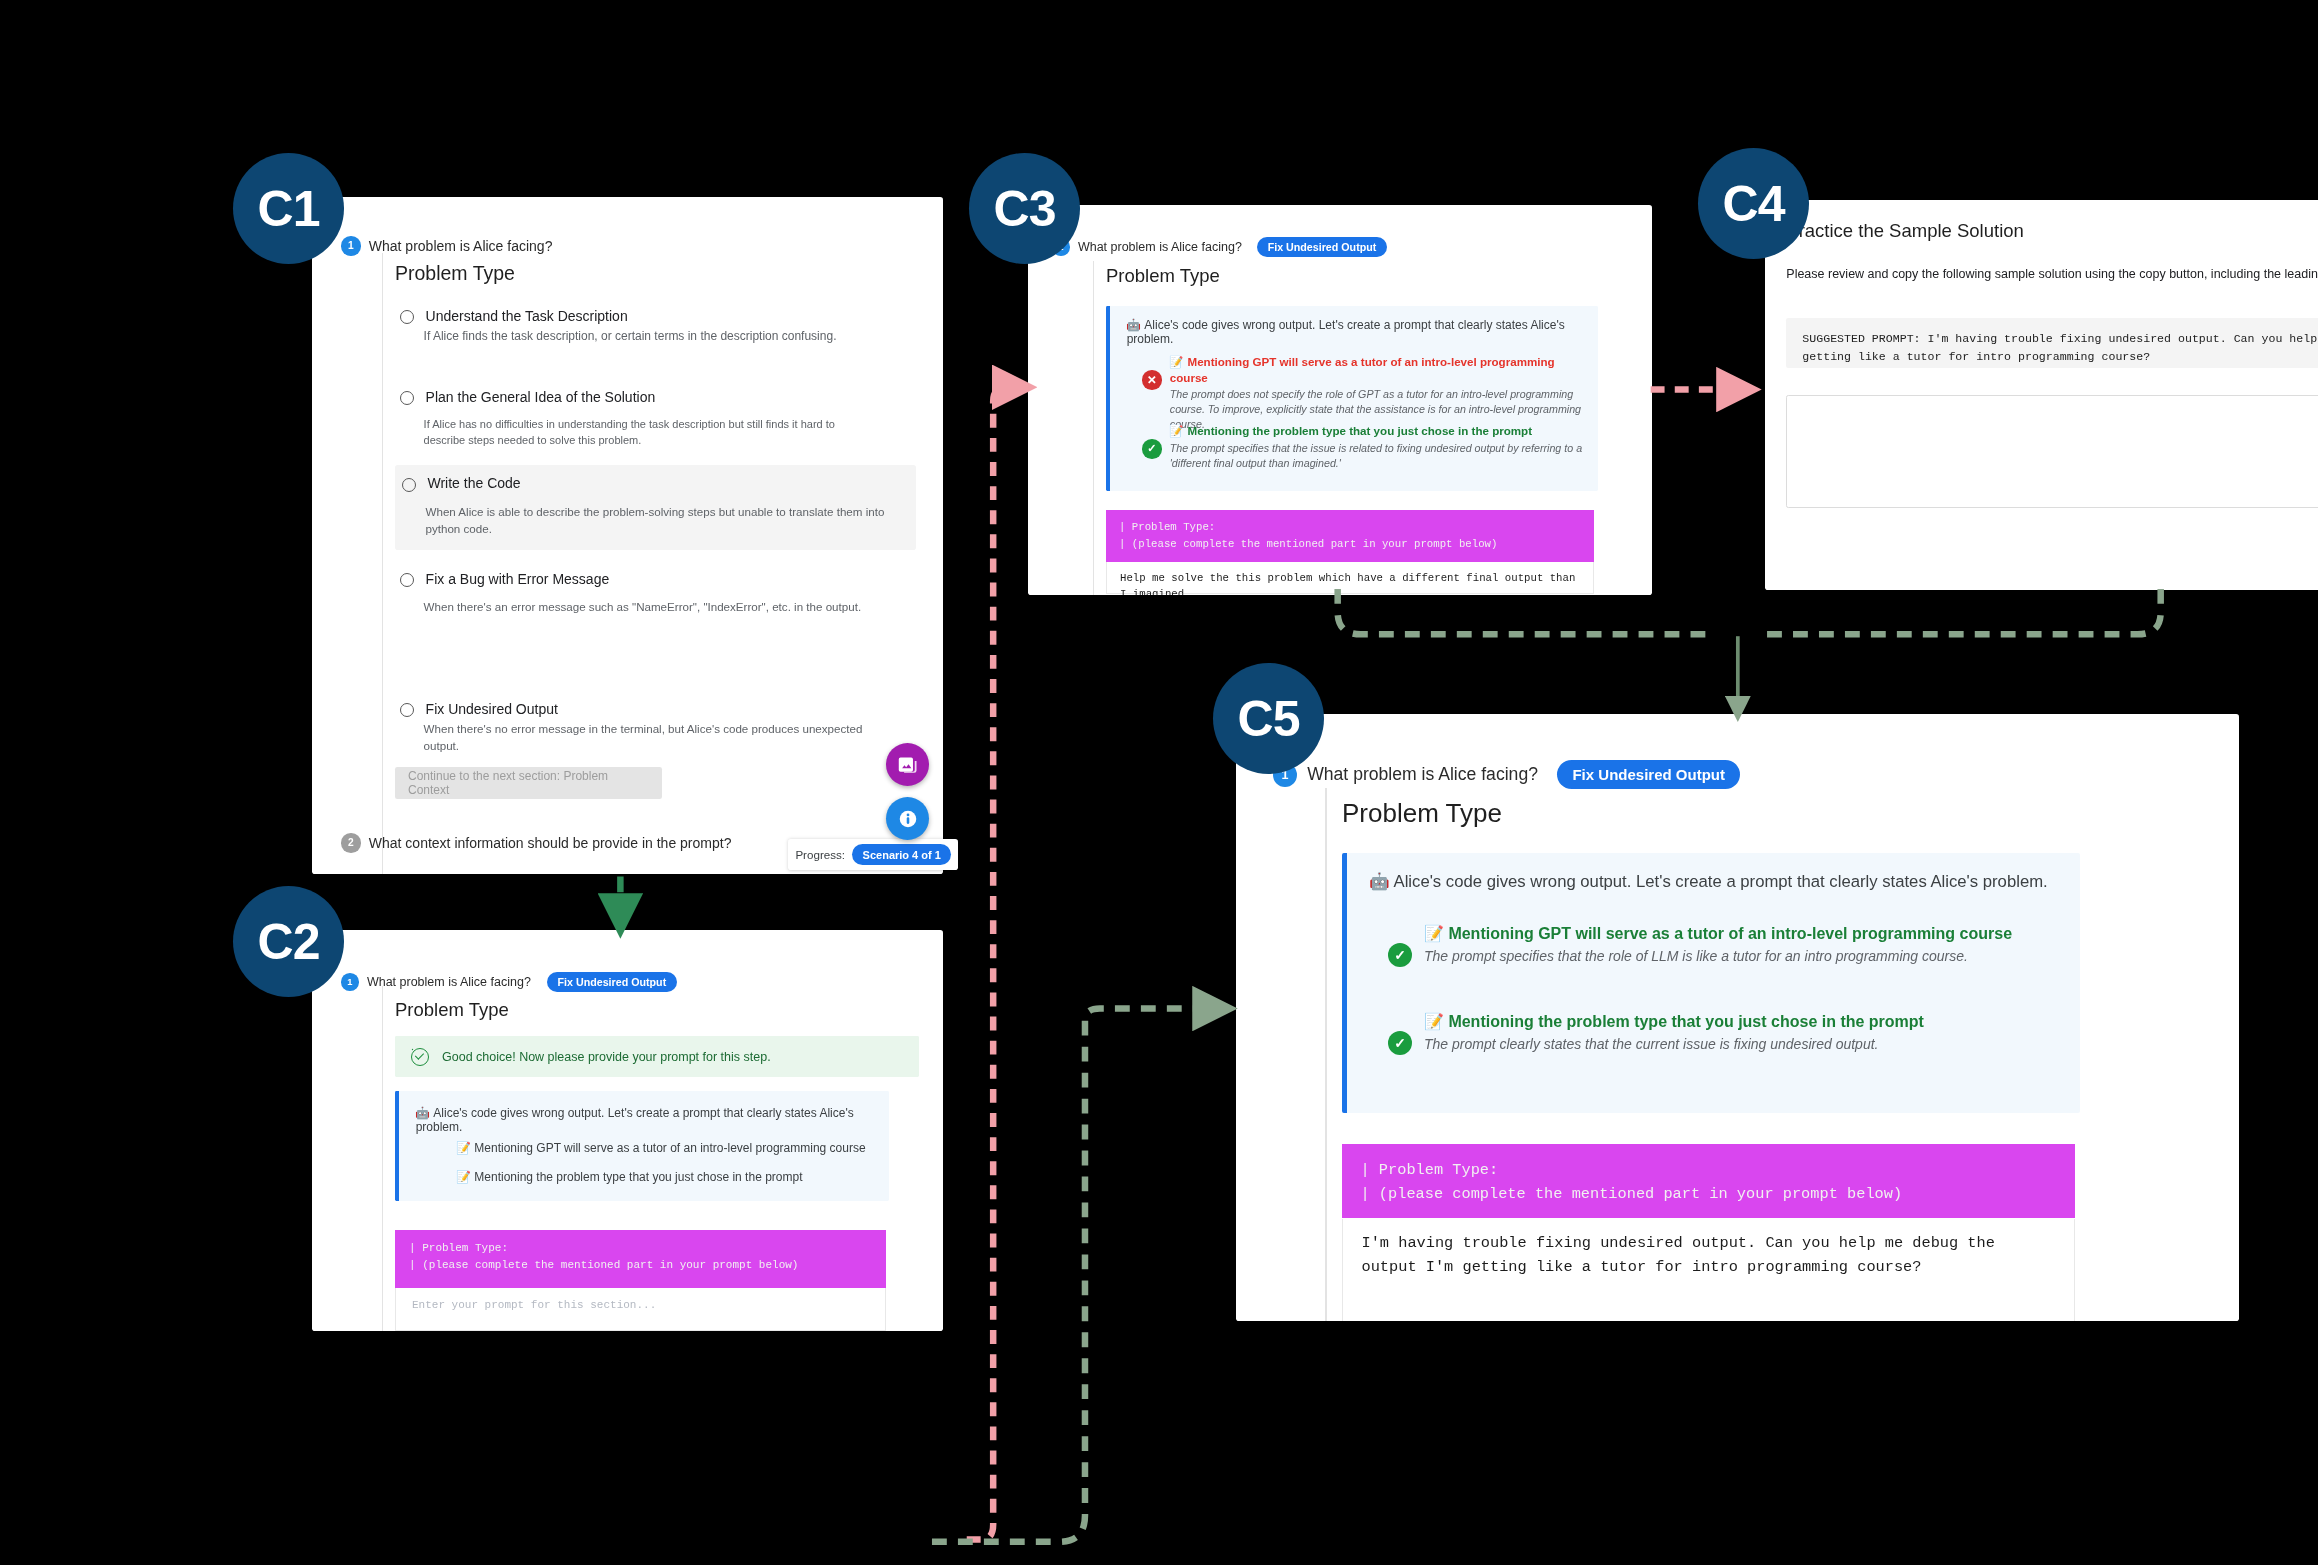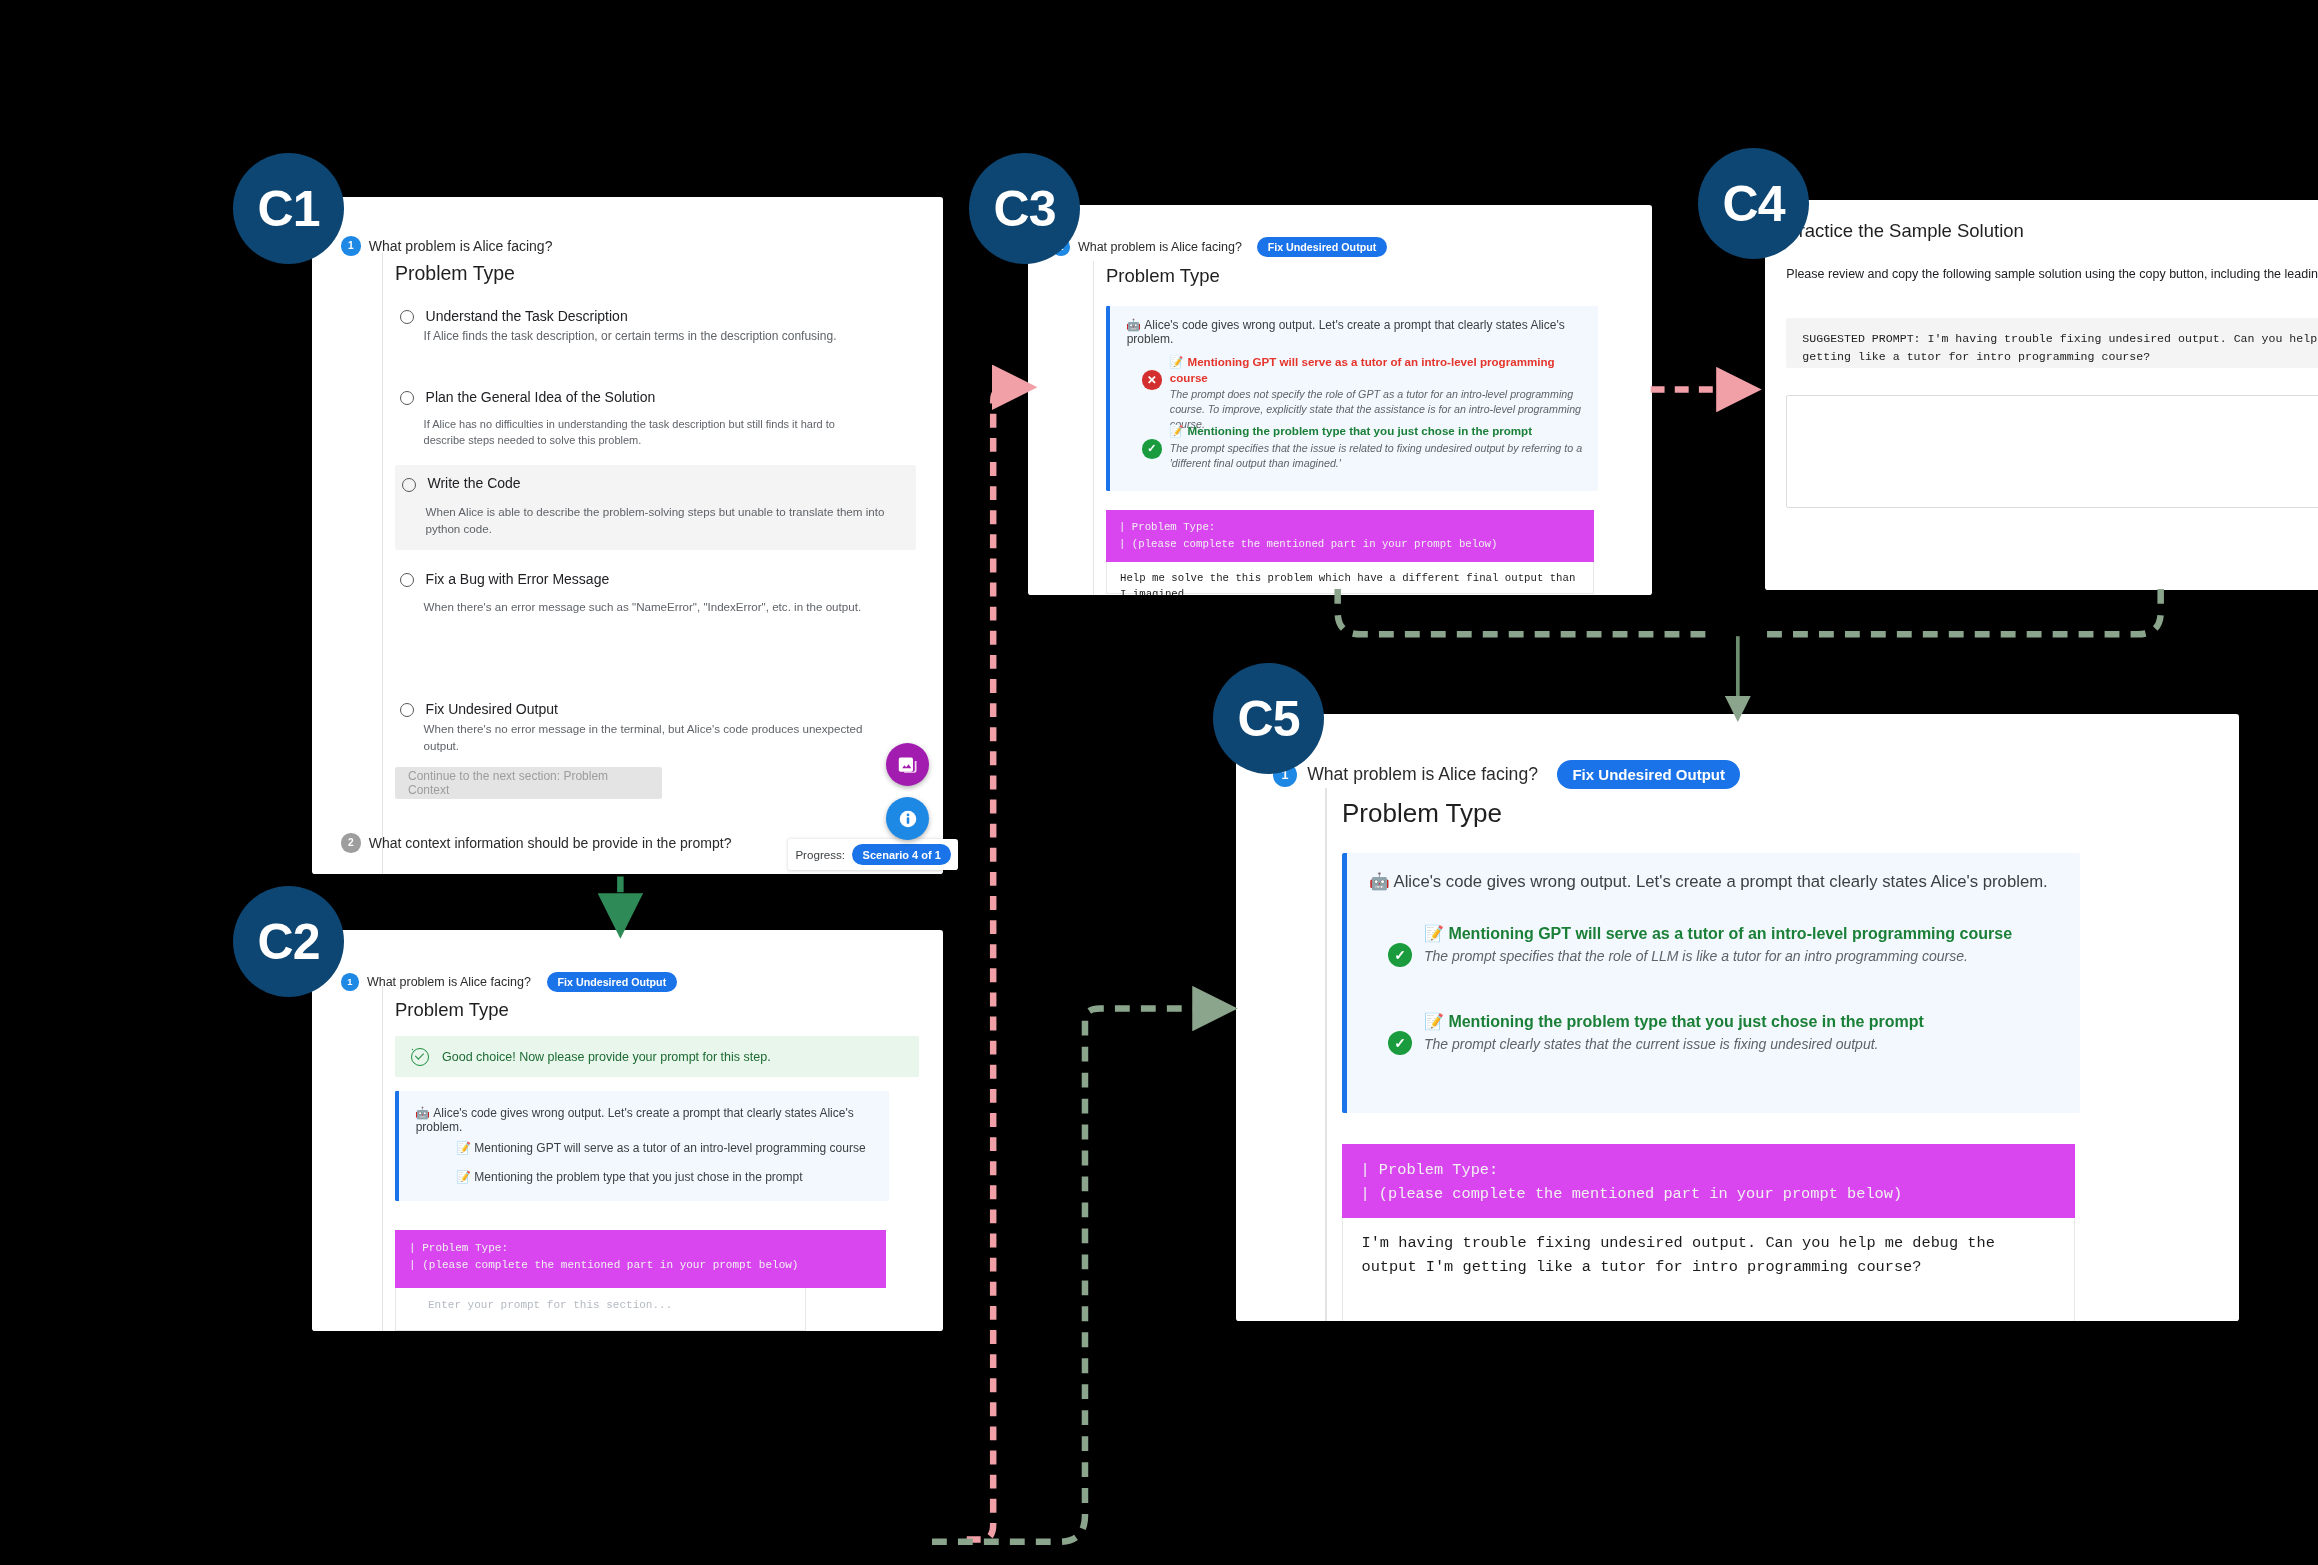--- a/index.html
+++ b/index.html
@@ -226,21 +226,21 @@
       </div>
       <div style="position:absolute;left:57px;top:79px;font-size:12px;" class="bullet-plain">
         <span>📝</span>
         <span>Mentioning the problem type that you just chose in the prompt</span>
       </div>
     </div>
 
     <div class="term" style="position:absolute;left:83px;top:300px;width:491px;height:58px;padding:10.2px 14px 0 14px;font-size:11px;line-height:1.55;box-sizing:border-box;"><span>| Problem Type:</span>
 <span>| (please complete the mentioned part in your prompt below)</span></div>
 
-    <div class="term-body" style="position:absolute;left:83px;top:358px;width:411px;height:43px;padding:11px 32px;box-sizing:border-box;border:0.5px solid #e8e8e8;border-top:none;">
+    <div class="term-body" style="position:absolute;left:83px;top:358px;width:491px;height:43px;padding:11px 16px;box-sizing:border-box;border:0.5px solid #e8e8e8;border-top:none;">
       <span class="term-ph" style="font-size:11px;">Enter your prompt for this section...</span>
     </div>
   </div>
 </div>
 
 <div class="step-badge" style="left:233px;top:886px;">C2</div>
 
 <div class="card" id="c3" style="left:1028px;top:205px;width:624px;height:390px;">
   <div class="card-inner">
     <div class="vrule" style="left:65px;top:56px;width:1.4px;height:343px;"></div>

